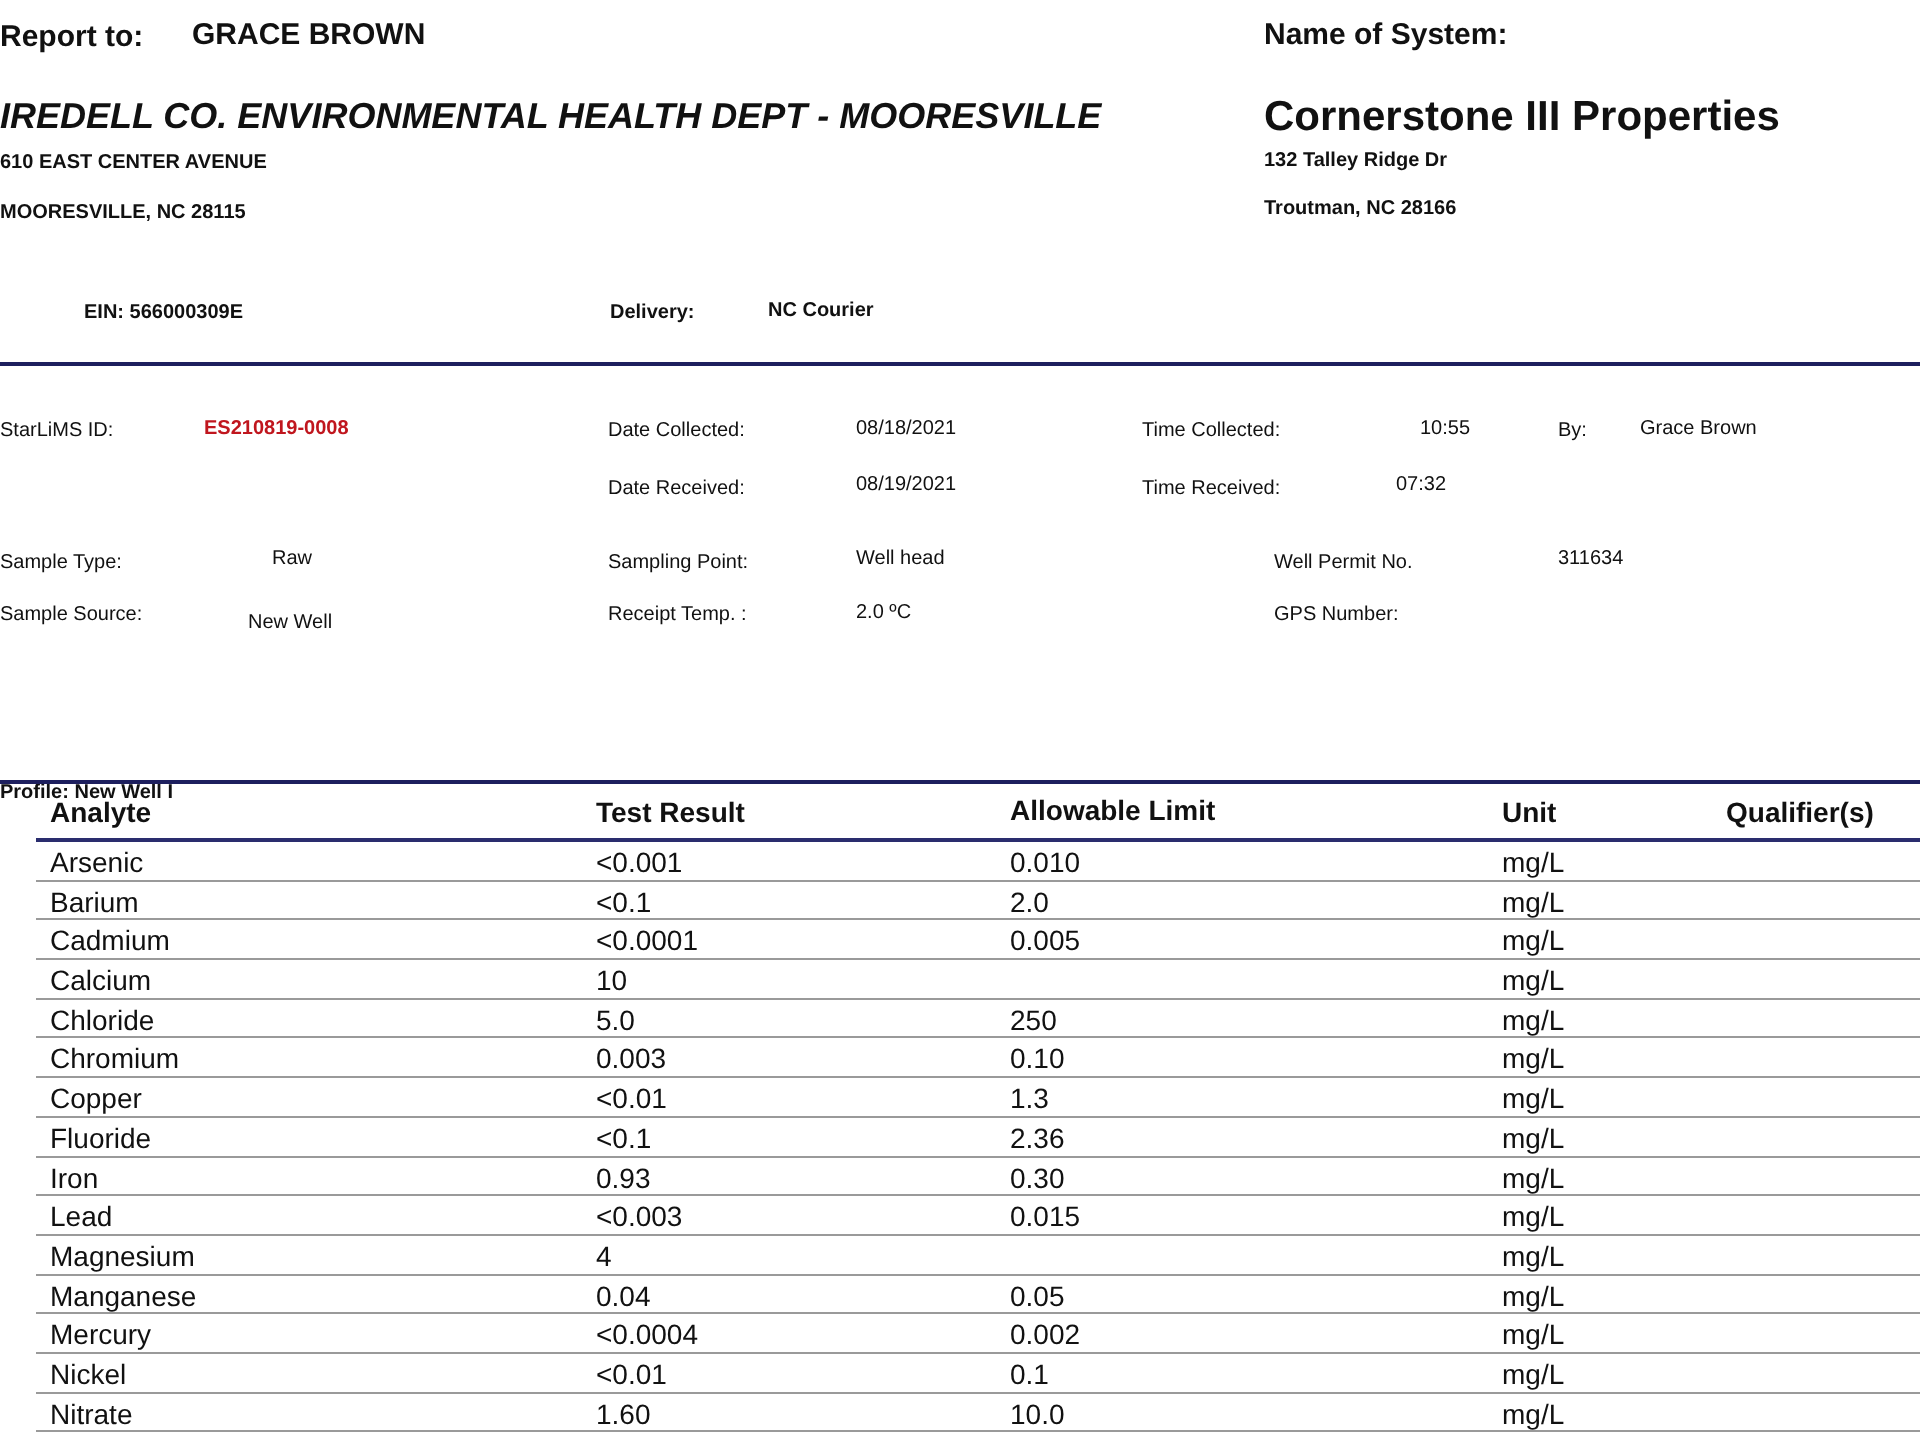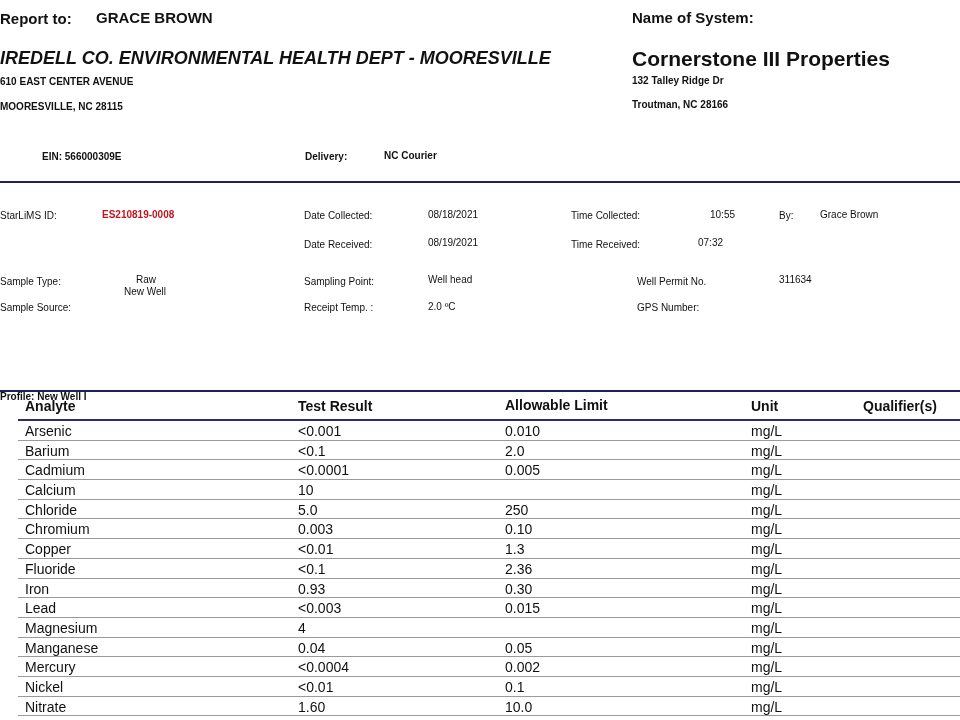--- a/index.html
+++ b/index.html
@@ -83,21 +83,21 @@
   <span class="abs f14" style="left:698px; top:209px;margin-left:12px;">10:55</span>
   <span class="abs f14" style="left:571px; top:239px;">Time Received:</span>
   <span class="abs f14" style="left:698px; top:237px;">07:32</span>
 
   <span class="abs f14" style="left:779px; top:210px;">By:</span>
   <span class="abs f14" style="left:820px; top:209px;">Grace Brown</span>
 
   <span class="abs f14" style="left:0px; top:276px;">Sample Type:</span>
   <span class="abs f14" style="left:124px; top:274px;margin-left:12px;">Raw</span>
   <span class="abs f14" style="left:0px; top:302px;">Sample Source:</span>
-  <span class="abs f14" style="left:124px; top:286px;">New Well</span>
+  <span class="abs f14" style="left:124px; top:306px;">New Well</span>
 
   <span class="abs f14" style="left:304px; top:276px;">Sampling Point:</span>
   <span class="abs f14" style="left:428px; top:274px;">Well head</span>
   <span class="abs f14" style="left:304px; top:302px;">Receipt Temp. :</span>
   <span class="abs f14" style="left:428px; top:301px;">2.0 ºC</span>
 
   <span class="abs f14" style="left:637px; top:276px;">Well Permit No.</span>
   <span class="abs f14" style="left:779px; top:274px;">311634</span>
   <span class="abs f14" style="left:637px; top:302px;">GPS Number:</span>
   <span class="abs f14" style="left:740px; top:302px;"></span>

